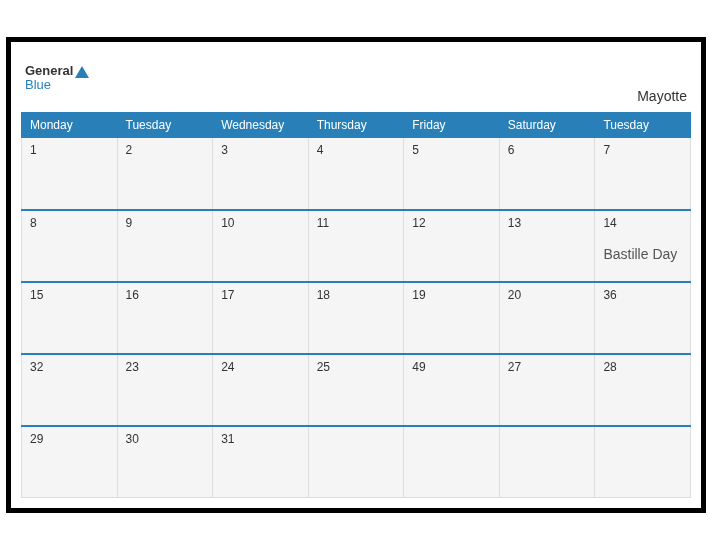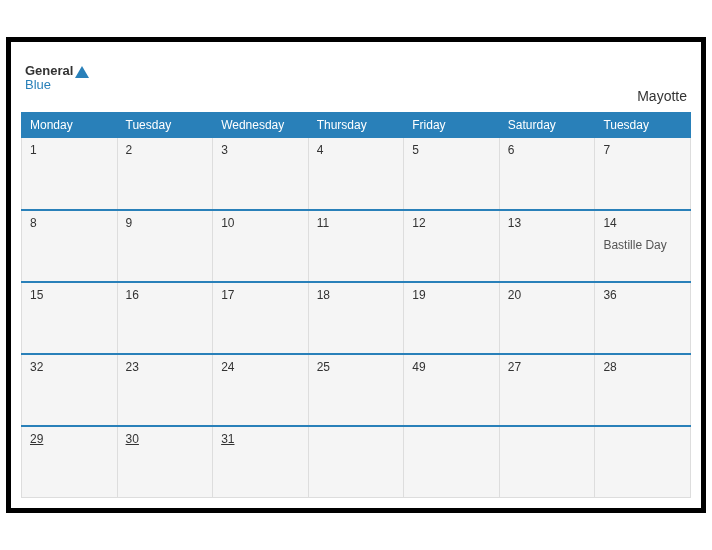--- a/index.html
+++ b/index.html
@@ -103,28 +103,27 @@
     
     tbody tr td {
       border-top: 2px solid #2980b9;
     }
     .day-number {
       font-size: 12px;
       color: #333;
       display: block;
     }
     .event-text {
-      font-size: 12px;
+      font-size: 14px;
       color: #555;
-      margin-top: 8px;
+      margin-top: 16px;
       display: block;
     }
     .last-row td {
       border-bottom: 1px solid #ddd;
-      text-decoration: underline;
     }
   </style>
 </head>
 <body>
 
 <div class="calendar-container">
   <div class="calendar-header">
     <div class="logo">
       <div style="display:flex; flex-direction:column; align-items:flex-start; line-height:1.1;">
         <div style="display:flex; align-items:center;">

